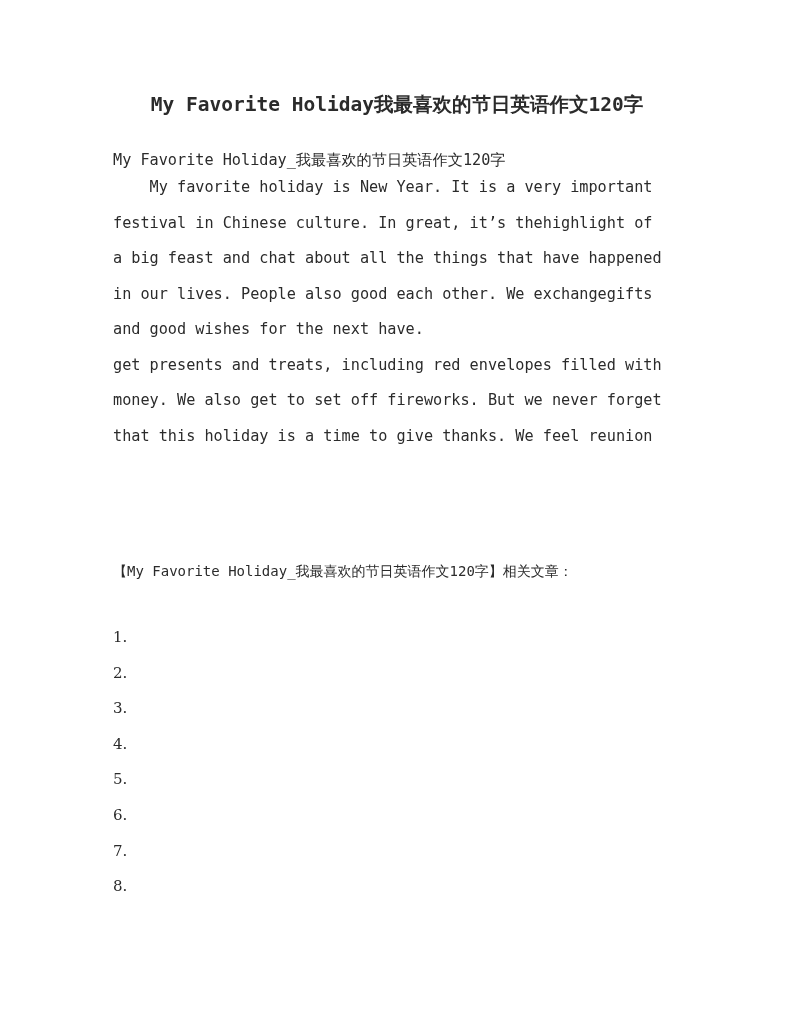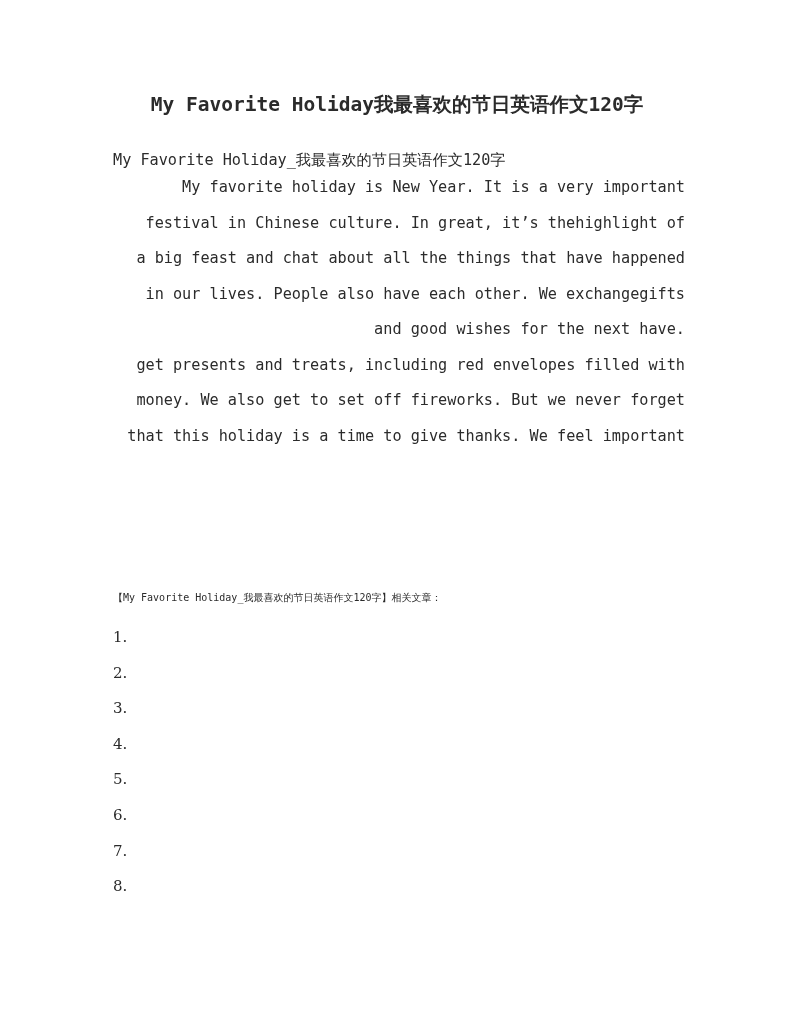--- a/index.html
+++ b/index.html
@@ -68,28 +68,27 @@
     margin: 0;
     font-size: 15.2px;
     line-height: 35.5px;
     text-align: left;
     white-space: normal;
   }
 
   .para .pline {
     display: block;
     white-space: pre;
-    text-align: right;
   }
 
   .related {
     position: absolute;
-    top: 592px;
+    top: 564px;
     left: 0;
-    font-size: 10px;
+    font-size: 14px;
     line-height: 1.1;
     white-space: nowrap;
   }
 
   .ref-list {
     position: absolute;
     top: 620px;
     left: 0;
     list-style: none;
     margin: 0;
@@ -114,28 +113,28 @@
     <h1 class="doc-title">My Favorite Holiday我最喜欢的节日英语作文120字</h1>
 
     <div class="subtitle">My Favorite Holiday_我最喜欢的节日英语作文120字</div>
 
     <div class="body-block">
 
       <p class="para">
         <span class="pline">    My favorite holiday is New Year. It is a very important</span>
         <span class="pline">festival in Chinese culture. In great, it’s thehighlight of</span>
         <span class="pline">a big feast and chat about all the things that have happened</span>
-        <span class="pline">in our lives. People also have each other. We exchangegifts</span>
+        <span class="pline">in our lives. People also good each other. We exchangegifts</span>
         <span class="pline">and good wishes for the next have.</span>
       </p>
 
       <p class="para">
         <span class="pline">get presents and treats, including red envelopes filled with</span>
         <span class="pline">money. We also get to set off fireworks. But we never forget</span>
-        <span class="pline">that this holiday is a time to give thanks. We feel important</span>
+        <span class="pline">that this holiday is a time to give thanks. We feel reunion</span>
       </p>
 
     </div>
 
     <div class="related">【My Favorite Holiday_我最喜欢的节日英语作文120字】相关文章：</div>
 
     <ol class="ref-list">
       <li class="ref-item">1.</li>
       <li class="ref-item">2.</li>
       <li class="ref-item">3.</li>

